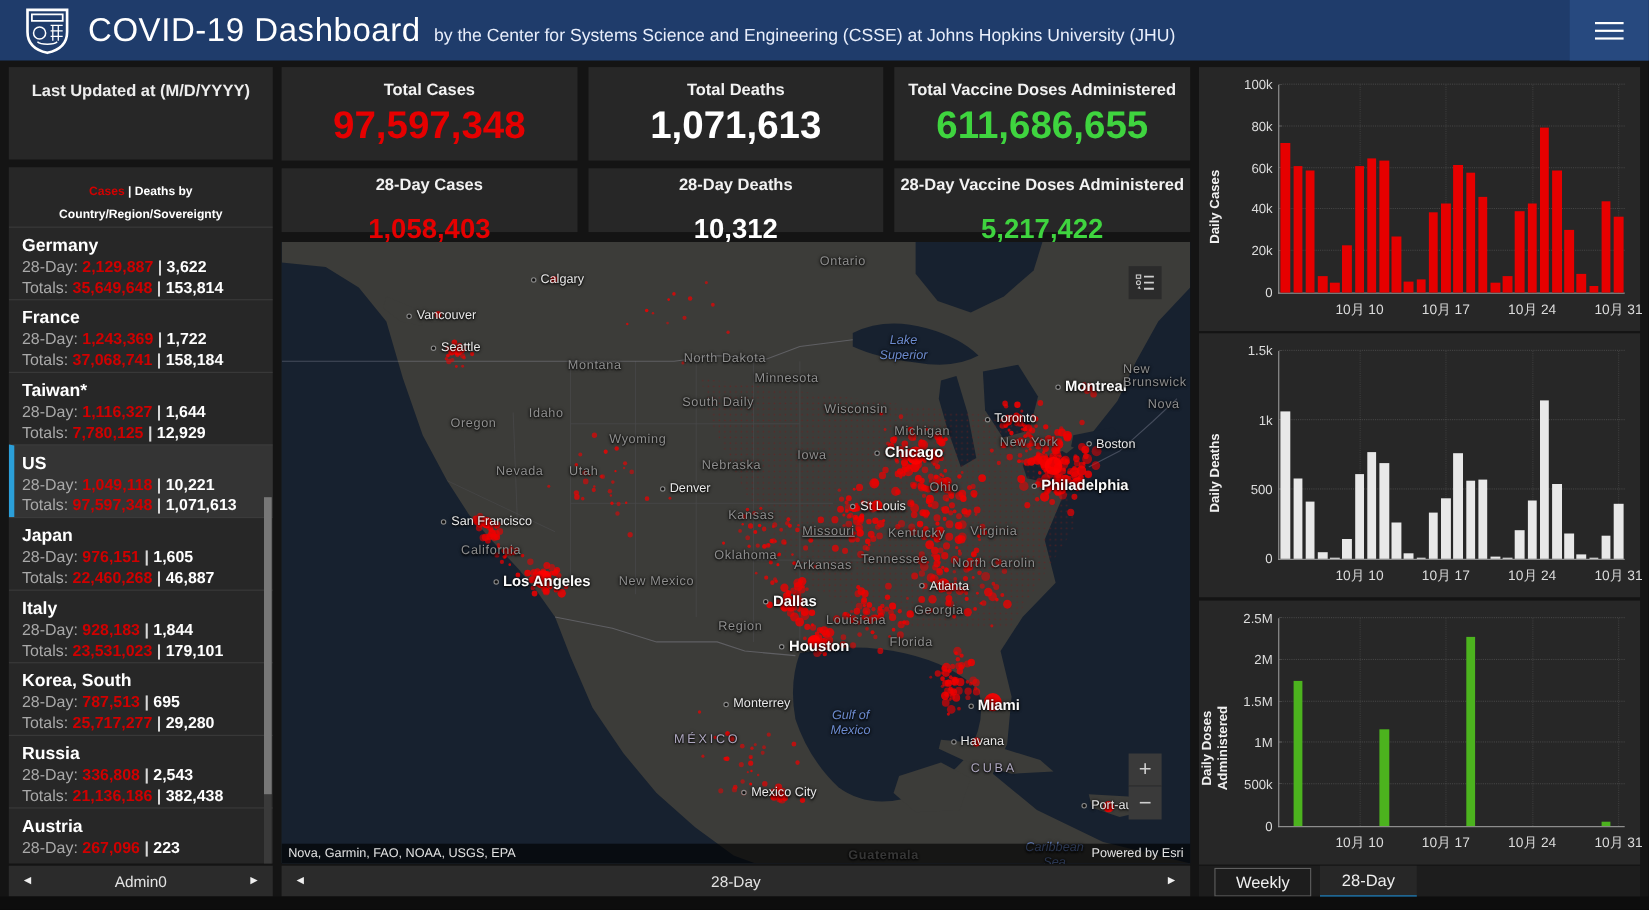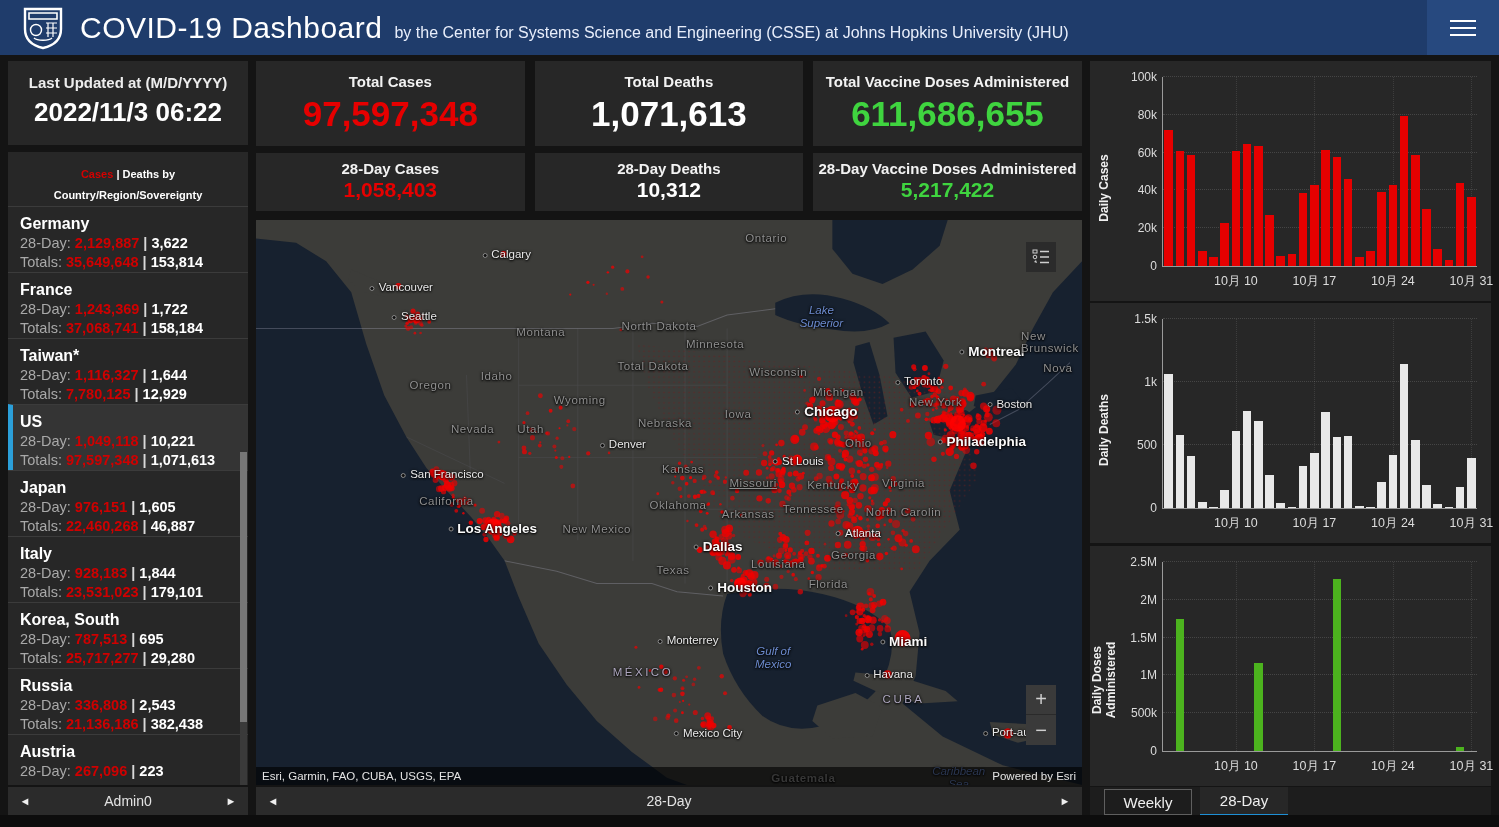--- a/index.html
+++ b/index.html
@@ -48,21 +48,21 @@
 
   
   .stats-row { position:absolute; left:256px; display:flex; gap:10px; }
   .stats1 { top:61px; } .stats2 { top:153px; }
   .stat-card { background:#272727; width:268.6px; text-align:center; }
   .stats1 .stat-card { height:85px; padding-top:12px; }
   .stats2 .stat-card { height:58px; padding-top:7px; }
   .stat-title { color:#f2f2f2; font-size:15px; font-weight:700; }
   .stat-value { font-weight:700; }
   .stats1 .stat-value { font-size:35px; margin-top:4px; }
-  .stats2 .stat-value { font-size:21px; margin-top:1px; }
+  .stats2 .stat-value { font-size:25px; margin-top:17px; }
   .v-red { color:#e60000; } .v-white { color:#fff; } .v-green { color:#3fd43f; }
 
   
   .map-wrap { position:absolute; left:256px; top:220px; width:826px; height:565px; background:#17212f; overflow:hidden; }
   .map-svg { position:absolute; left:0; top:0; width:100%; height:100%; }
   .map-label { position:absolute; transform:translate(-50%,-50%); white-space:nowrap;
                text-shadow:0 1px 2px #000, 0 0 3px #000; pointer-events:none; }
   .lbl-state { color:#8f8f8f; font-size:11.5px; letter-spacing:0.6px; }
   .lbl-city { color:#e9e9e9; font-size:11.5px; }
   .lbl-city-major { color:#fafafa; font-size:13.5px; font-weight:700; }
@@ -123,21 +123,20 @@
       <div class="menu-glyph">
           <div></div>
           <div></div>
           <div></div>
         </div>
     </div>
   </div>
 
   <div class="card updated-card">
     <div class="updated-label">Last Updated at (M/D/YYYY)</div>
-    <div class="updated-value">2022/11/3 06:22</div>
   </div>
 
   <div class="card countries-card">
     <div class="countries-head">
       <span class="cases-red">Cases</span><span> | Deaths by</span><br>
       <span>Country/Region/Sovereignty</span>
     </div>
     <div id="country-items">
         <div class="country-item">
           <div class="c-name">Germany</div>
@@ -1211,21 +1210,21 @@
         <div class="map-label lbl-city" style="left: 30.3398%; top: 6.03291%;"><span class="lbl-dot"></span>Calgary</div>
         <div class="map-label lbl-city" style="left: 17.5971%; top: 11.883%;"><span class="lbl-dot"></span>Vancouver</div>
         <div class="map-label lbl-city" style="left: 19.1748%; top: 17.0018%;"><span class="lbl-dot"></span>Seattle</div>
         <div class="map-label lbl-state" style="left: 34.466%; top: 19.7441%;">Montana</div>
         <div class="map-label lbl-state" style="left: 48.7864%; top: 18.83%;">North Dakota</div>
         <div class="map-label lbl-state" style="left: 55.5825%; top: 21.9378%;">Minnesota</div>
         <div class="map-label lbl-water" style="left: 68.4466%; top: 17.1846%;">Lake<br>Superior</div>
         <div class="map-label lbl-city-major" style="left: 89.0777%; top: 23.2176%;"><span class="lbl-dot"></span>Montreal</div>
         <div class="map-label lbl-state" style="left: 96.1165%; top: 21.5722%;">New<br>Brunswick</div>
         <div class="map-label lbl-state" style="left: 97.0874%; top: 26.1426%;">Nova</div>
-        <div class="map-label lbl-state" style="left: 48.0583%; top: 25.777%;">Total Dakota</div>
+        <div class="map-label lbl-state" style="left: 48.0583%; top: 25.777%;">South Daily</div>
         <div class="map-label lbl-state" style="left: 63.2282%; top: 26.8739%;">Wisconsin</div>
         <div class="map-label lbl-state" style="left: 70.5097%; top: 30.5302%;">Michigan</div>
         <div class="map-label lbl-city" style="left: 80.2184%; top: 28.5192%;"><span class="lbl-dot"></span>Toronto</div>
         <div class="map-label lbl-state" style="left: 82.2816%; top: 32.1755%;">New York</div>
         <div class="map-label lbl-city" style="left: 91.2621%; top: 32.5411%;"><span class="lbl-dot"></span>Boston</div>
         <div class="map-label lbl-city-major" style="left: 69.0534%; top: 33.8208%;"><span class="lbl-dot"></span>Chicago</div>
         <div class="map-label lbl-state" style="left: 58.3738%; top: 34.3693%;">Iowa</div>
         <div class="map-label lbl-state" style="left: 49.5146%; top: 36.0146%;">Nebraska</div>
         <div class="map-label lbl-state" style="left: 72.9369%; top: 39.4881%;">Ohio</div>
         <div class="map-label lbl-city-major" style="left: 87.8641%; top: 39.1225%;"><span class="lbl-dot"></span>Philadelphia</div>
@@ -1244,49 +1243,49 @@
         <div class="map-label lbl-city" style="left: 65.6553%; top: 42.596%;"><span class="lbl-dot"></span>St Louis</div>
         <div class="map-label lbl-state" style="left: 69.9029%; top: 46.9835%;">Kentucky</div>
         <div class="map-label lbl-state" style="left: 78.3981%; top: 46.6179%;">Virginia</div>
         <div class="map-label lbl-state" style="left: 78.3981%; top: 51.7367%;">North Carolin</div>
         <div class="map-label lbl-state" style="left: 51.0922%; top: 50.457%;">Oklahoma</div>
         <div class="map-label lbl-state" style="left: 59.5874%; top: 52.1024%;">Arkansas</div>
         <div class="map-label lbl-state" style="left: 67.4757%; top: 51.1883%;">Tennessee</div>
         <div class="map-label lbl-city" style="left: 72.9369%; top: 55.3931%;"><span class="lbl-dot"></span>Atlanta</div>
         <div class="map-label lbl-state" style="left: 72.3301%; top: 59.2322%;">Georgia</div>
         <div class="map-label lbl-city-major" style="left: 55.9466%; top: 57.7697%;"><span class="lbl-dot"></span>Dallas</div>
-        <div class="map-label lbl-state" style="left: 50.4854%; top: 61.9744%;">Texas</div>
+        <div class="map-label lbl-state" style="left: 50.4854%; top: 61.9744%;">Region</div>
         <div class="map-label lbl-state" style="left: 63.2282%; top: 60.8775%;">Louisiana</div>
         <div class="map-label lbl-city-major" style="left: 58.6165%; top: 64.8995%;"><span class="lbl-dot"></span>Houston</div>
         <div class="map-label lbl-state" style="left: 69.2961%; top: 64.351%;">Florida</div>
         <div class="map-label lbl-city-major" style="left: 78.3981%; top: 74.5887%;"><span class="lbl-dot"></span>Miami</div>
         <div class="map-label lbl-city" style="left: 52.3058%; top: 74.4059%;"><span class="lbl-dot"></span>Monterrey</div>
         <div class="map-label lbl-water" style="left: 62.6214%; top: 77.5137%;">Gulf of<br>Mexico</div>
         <div class="map-label lbl-country" style="left: 46.8447%; top: 80.0731%;">MÉXICO</div>
         <div class="map-label lbl-city" style="left: 76.5777%; top: 80.4388%;"><span class="lbl-dot"></span>Havana</div>
         <div class="map-label lbl-country" style="left: 78.3981%; top: 84.8263%;">CUBA</div>
-        <div class="map-label lbl-city" style="left: 54.733%; top: 88.6654%; margin-top: 12px;"><span class="lbl-dot"></span>Mexico City</div>
+        <div class="map-label lbl-city" style="left: 54.733%; top: 88.6654%;"><span class="lbl-dot"></span>Mexico City</div>
         <div class="map-label lbl-city" style="left: 91.2621%; top: 90.6764%;"><span class="lbl-dot"></span>Port-au-I</div>
         <div class="map-label lbl-state" style="left: 66.2621%; top: 98.7203%; font-weight: bold;">Guatemala</div>
         <div class="map-label lbl-water" style="left: 85.0728%; top: 98.7203%;">Caribbean<br>Sea</div>
       </div>
     <div class="legend-btn">
       <svg width="18" height="18" viewBox="0 0 18 18">
         <rect x="1" y="2" width="4" height="3" fill="none" stroke="#cfcfcf"></rect>
         <circle cx="3" cy="9" r="1.8" fill="none" stroke="#cfcfcf"></circle>
         <path d="M2,14 l2,-2 1,3 Z" fill="#cfcfcf"></path>
         <path d="M8,3.5 h9 M8,9 h9 M8,14.5 h9" stroke="#cfcfcf" stroke-width="1.6"></path>
       </svg>
     </div>
     <div class="zoomctrl">
       <div class="zin">+</div>
       <div>−</div>
     </div>
     <div class="map-attrib">
-      <span>Esri, Garmin, FAO, CUBA, USGS, EPA</span>
+      <span>Nova, Garmin, FAO, NOAA, USGS, EPA</span>
       <span>Powered by Esri</span>
     </div>
   </div>
 
   <div class="pager time-pager">
     <span class="arrow">◄</span>
     <span class="plabel">28-Day</span>
     <span class="arrow">►</span>
   </div>
 

